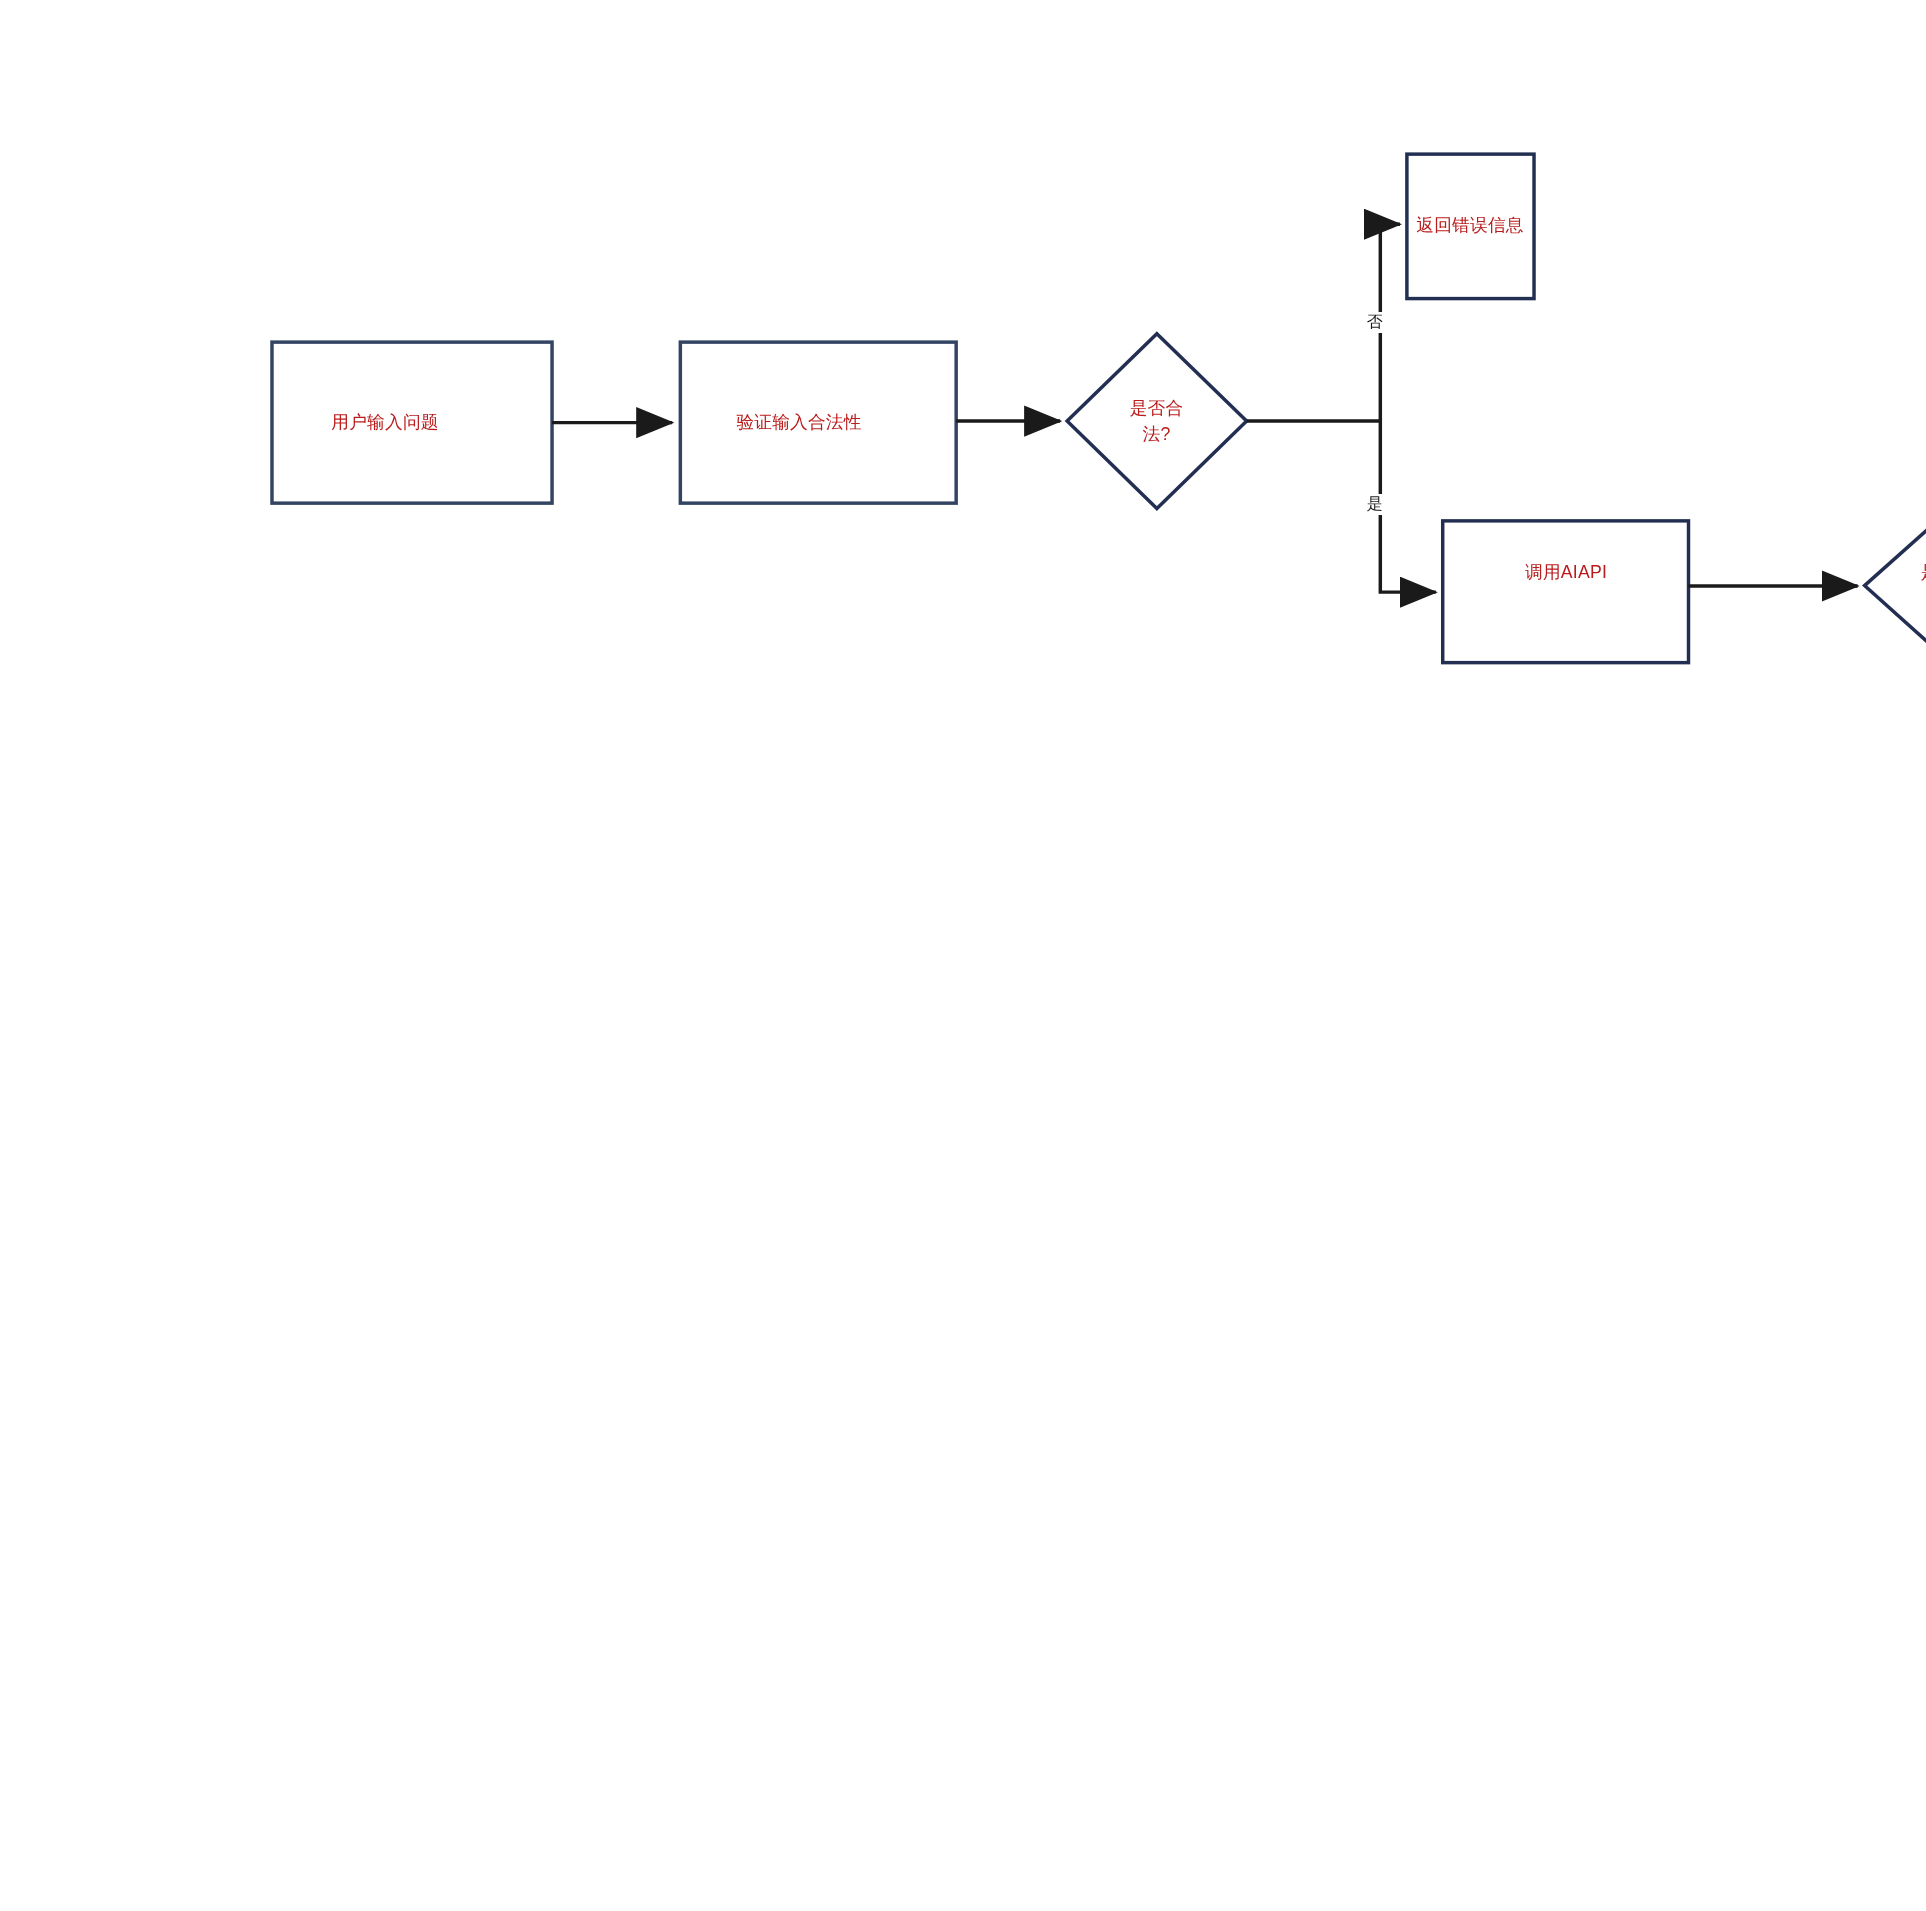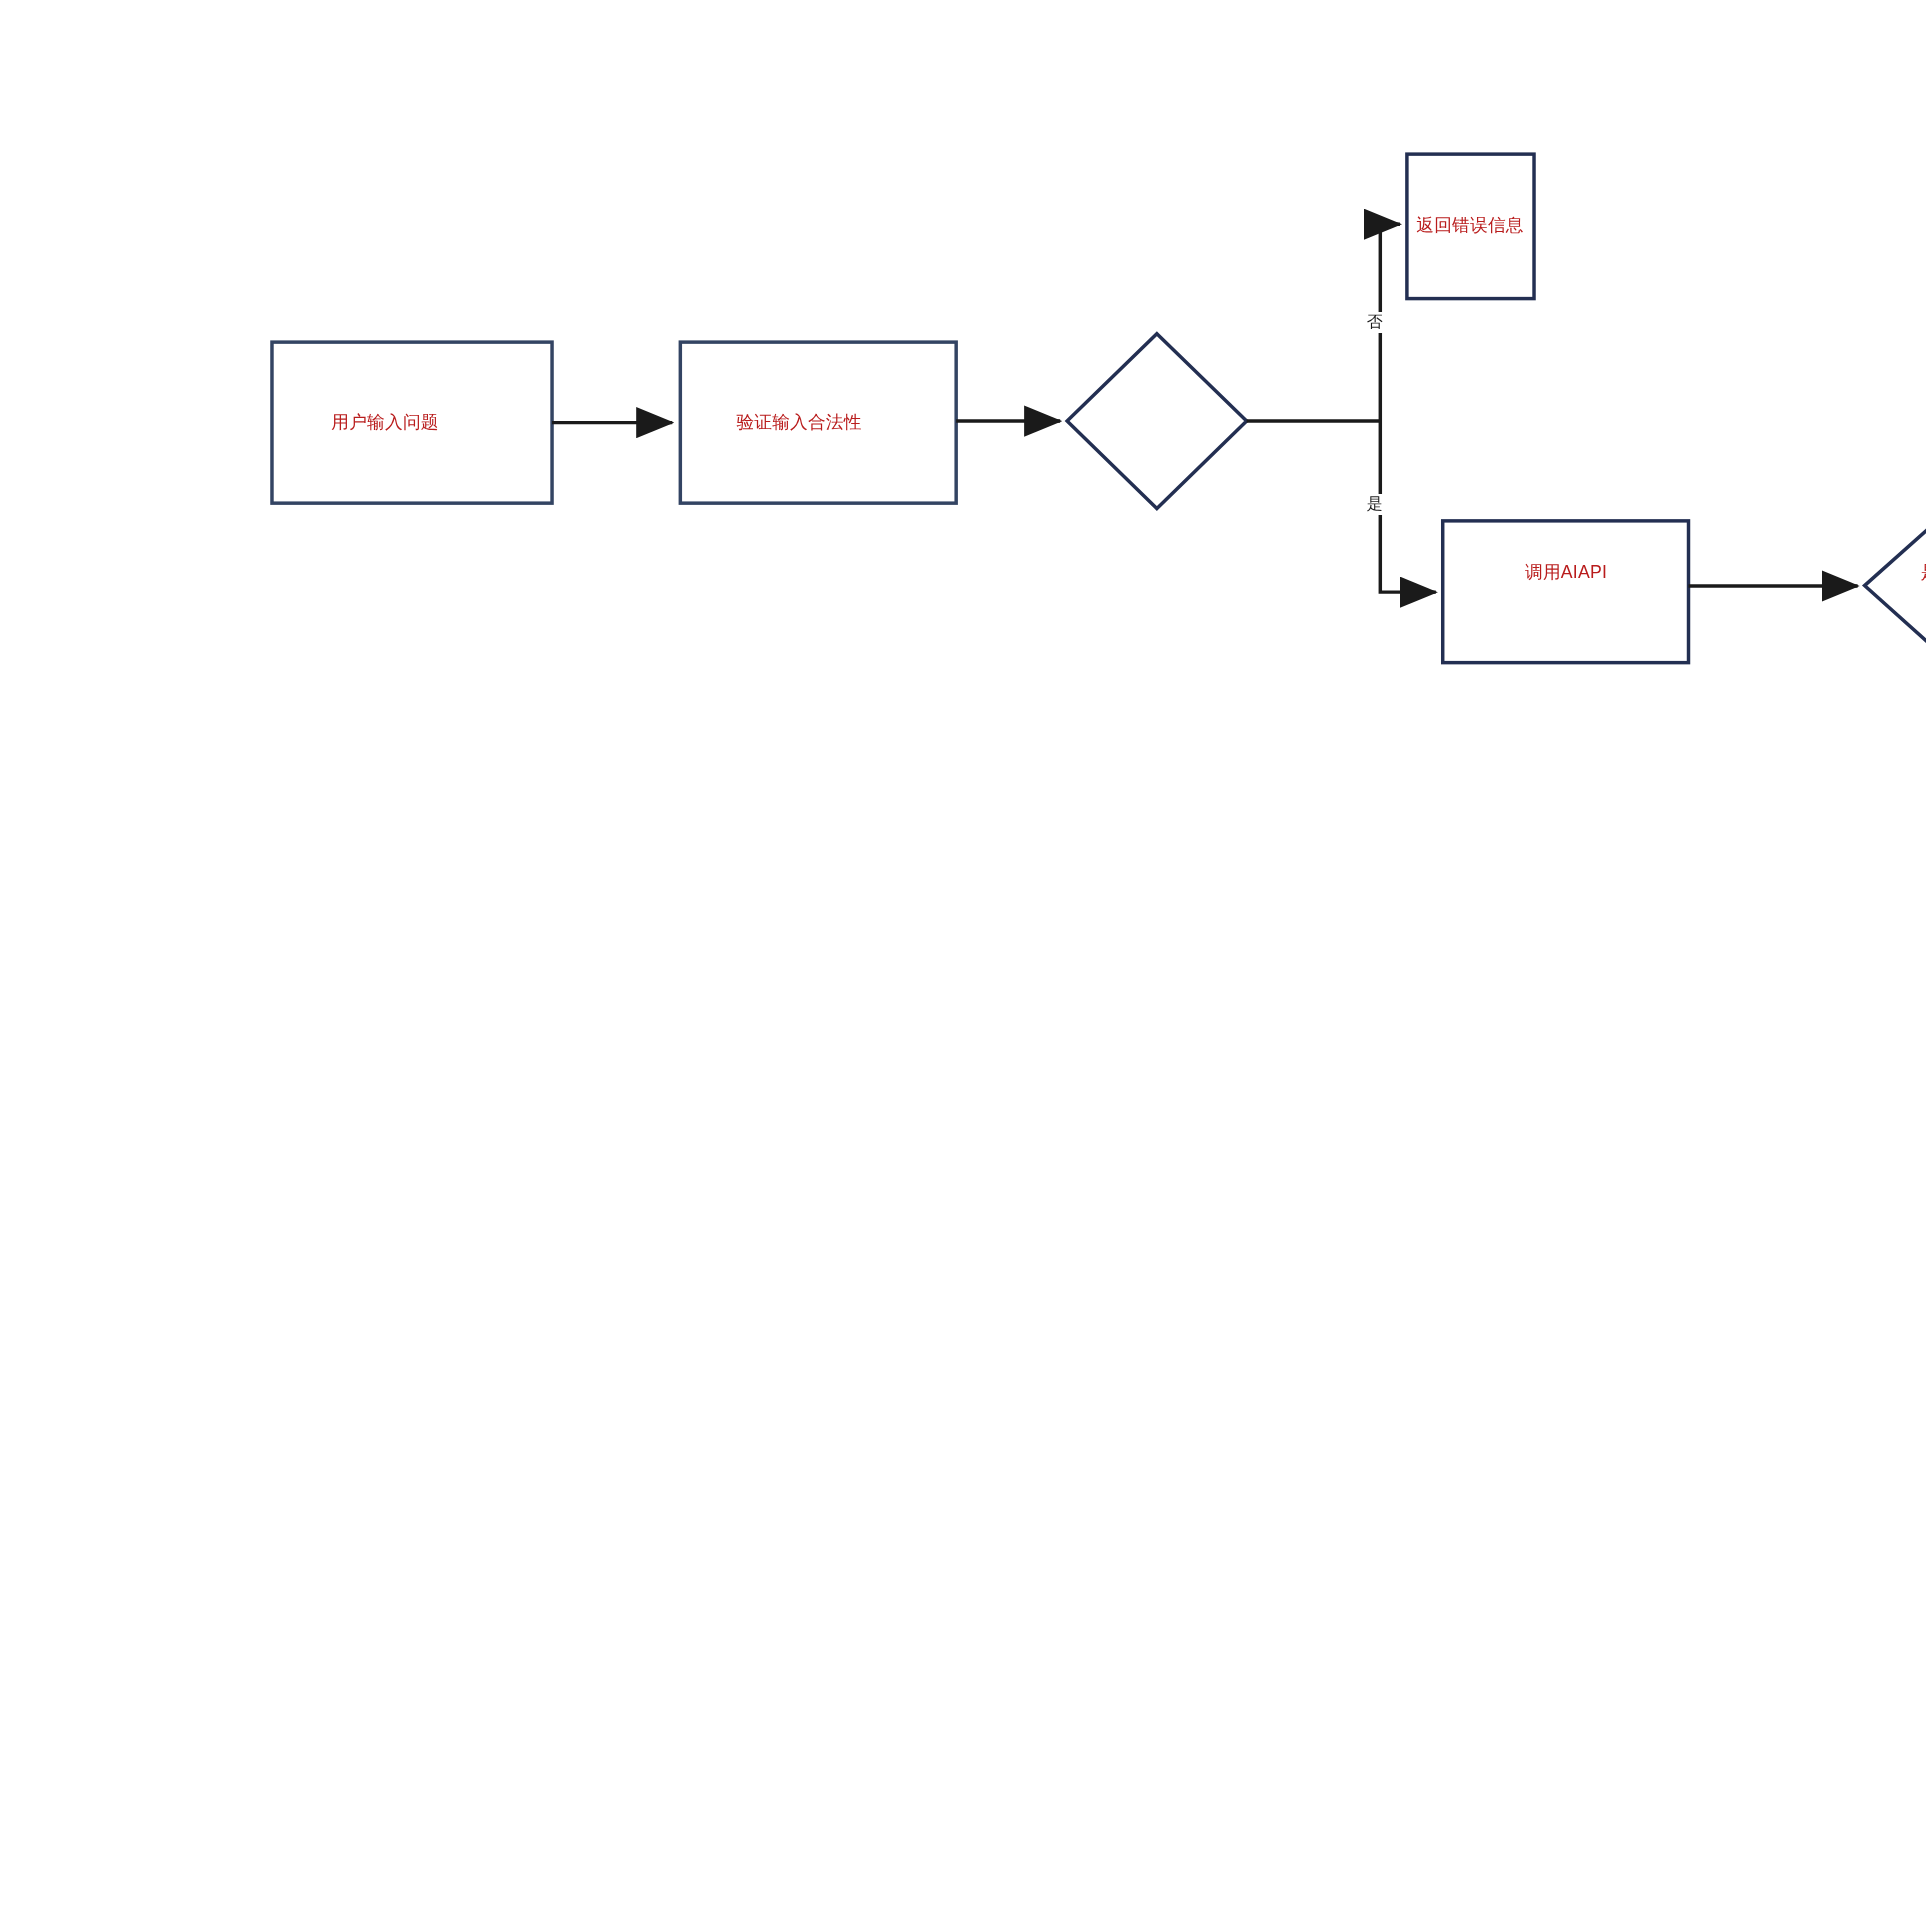--- a/index.html
+++ b/index.html
@@ -94,20 +94,22 @@
 
     <path d="M5835,1520 L5835,862 L5850,862" fill="none" stroke="#1a1a1a" stroke-width="9" marker-end="url(#arrowhead)"></path>
 
     <path d="M5835,1520 L5835,2222 L5850,2222" fill="none" stroke="#1a1a1a" stroke-width="9" marker-end="url(#arrowhead)"></path>
   </svg>
 
   <div class="node-label" style="left:272px; top:342px; width:226px; height:161px;">用户输入问题</div>
 
   <div class="node-label" style="left:680px; top:342px; width:238px; height:161px;">验证输入合法性</div>
 
+  <div class="node-label" style="left:1082px; top:334px; width:149px; height:175px;">是否合
+法?</div>
 
   <div class="node-label" style="left:1395px; top:154px; width:150px; height:144px;">返回错误信息</div>
 
   <div class="node-label" style="left:1443px; top:521px; width:246px; height:104px;">调用AIAPI</div>
 
   <div class="node-label" style="left:1871px; top:503px; width:171px; height:165px;">是否成功
 回答?</div>
 
   <div class="edge-label" style="left:1364px; top:312px; width:18.5px;">否</div>
 

